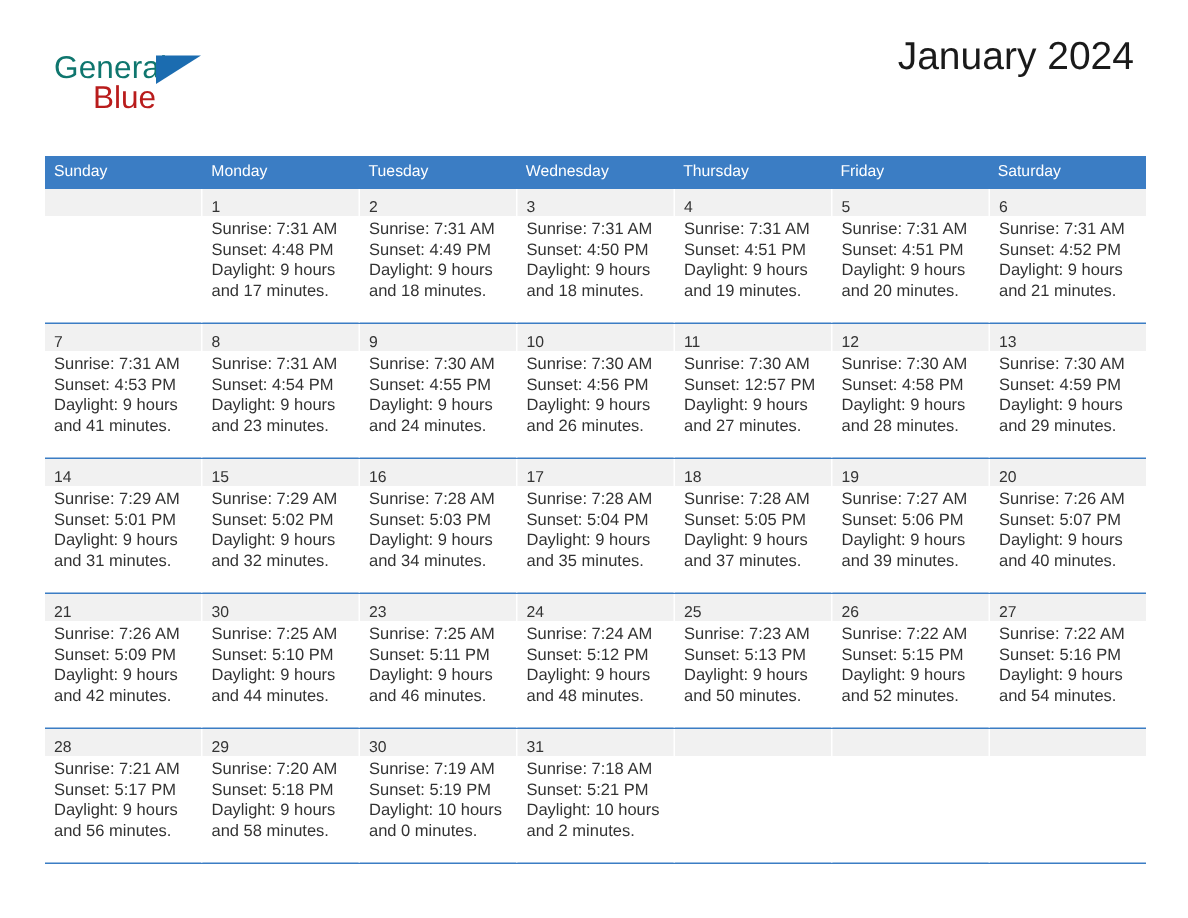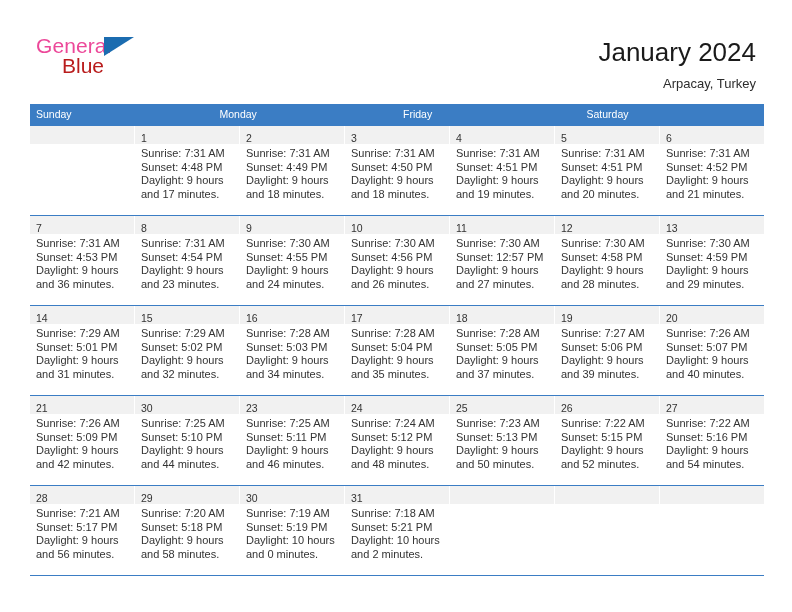--- a/index.html
+++ b/index.html
@@ -34,21 +34,21 @@
     left: 36px;
     top: 34px;
     width: 220px;
     height: 56px;
   }
   .brand-general {
     position: absolute;
     left: 0;
     top: 0;
     font-size: 21px;
-    color: #ec4899;
+    color: #0f766e;
     letter-spacing: .1px;
     line-height: 24px;
   }
   .brand-blue {
     position: absolute;
     left: 26px;
     top: 20px;
     font-size: 21px;
     color: #b91c1c;
     line-height: 24px;
@@ -59,22 +59,22 @@
     top: 3px;
     width: 0;
     height: 0;
     border-left: 30px solid #1b6cb0;
     border-bottom: 19px solid transparent;
   }
 
   .title-block {
     position: absolute;
     right: 36px;
-    top: 36px;
-    text-align: right;
+    top: 21px;
+    text-align: center;
   }
   .cal-title {
     font-size: 26px;
     font-weight: normal;
     color: #1a1a1a;
     line-height: 32px;
     white-space: nowrap;
   }
   .cal-subtitle {
     margin-top: 8px;
@@ -158,29 +158,31 @@
   <div class="header">
 
     <div class="brand">
       <span class="brand-general">General</span>
       <span class="brand-flag"></span>
       <span class="brand-blue">Blue</span>
     </div>
 
     <div class="title-block">
       <div class="cal-title">January 2024</div>
-      <div class="cal-subtitle">Arpacay, Turkey</div>
     </div>
 
   </div>
 
   <div class="calendar">
     <div class="weekdays">
         <div class="weekday">Sunday</div>
         <div class="weekday">Monday</div>
+        <div class="weekday">Tuesday</div>
+        <div class="weekday">Wednesday</div>
+        <div class="weekday">Thursday</div>
         <div class="weekday">Friday</div>
         <div class="weekday">Saturday</div>
       </div>
     <div id="weeks-container">
         <div class="week first">
           <div class="day empty">
             <div class="daynum-band"><span class="daynum"></span></div>
             <div class="day-info"></div>
           </div>
           <div class="day">
@@ -238,21 +240,21 @@
             </div>
           </div>
         </div>
         <div class="week">
           <div class="day">
             <div class="daynum-band"><span class="daynum">7</span></div>
             <div class="day-info">
               <div>Sunrise: 7:31 AM</div>
               <div>Sunset: 4:53 PM</div>
               <div>Daylight: 9 hours</div>
-              <div>and 36 minutes.</div>
+              <div>and 41 minutes.</div>
             </div>
           </div>
           <div class="day">
             <div class="daynum-band"><span class="daynum">8</span></div>
             <div class="day-info">
               <div>Sunrise: 7:31 AM</div>
               <div>Sunset: 4:54 PM</div>
               <div>Daylight: 9 hours</div>
               <div>and 23 minutes.</div>
             </div>

